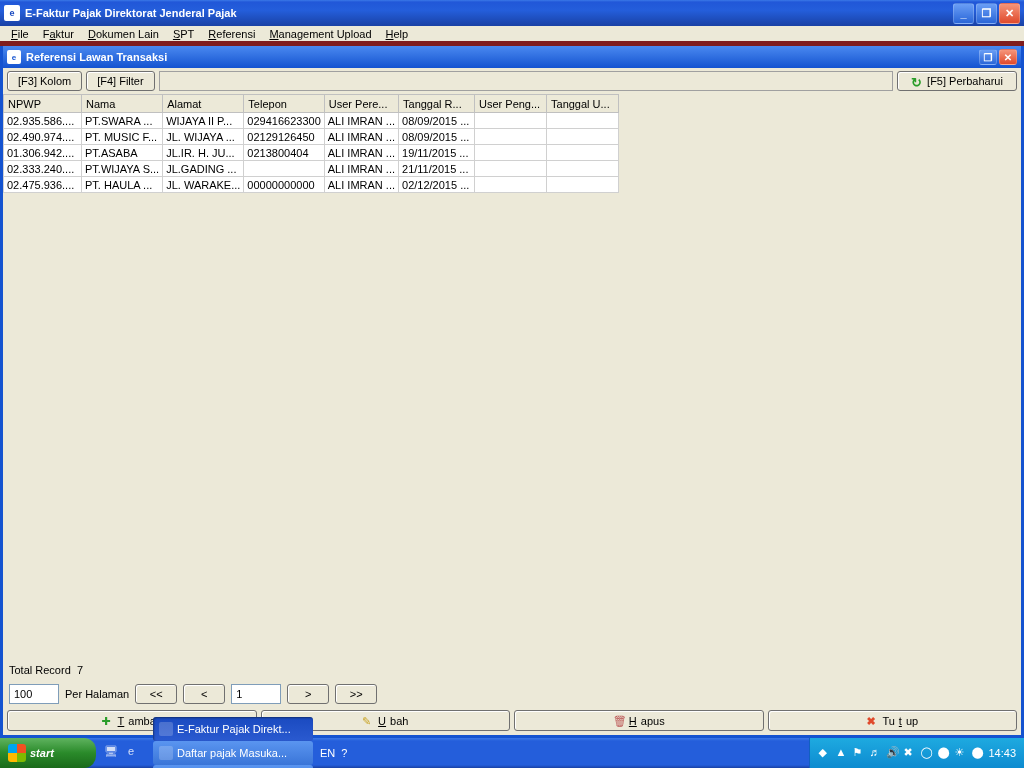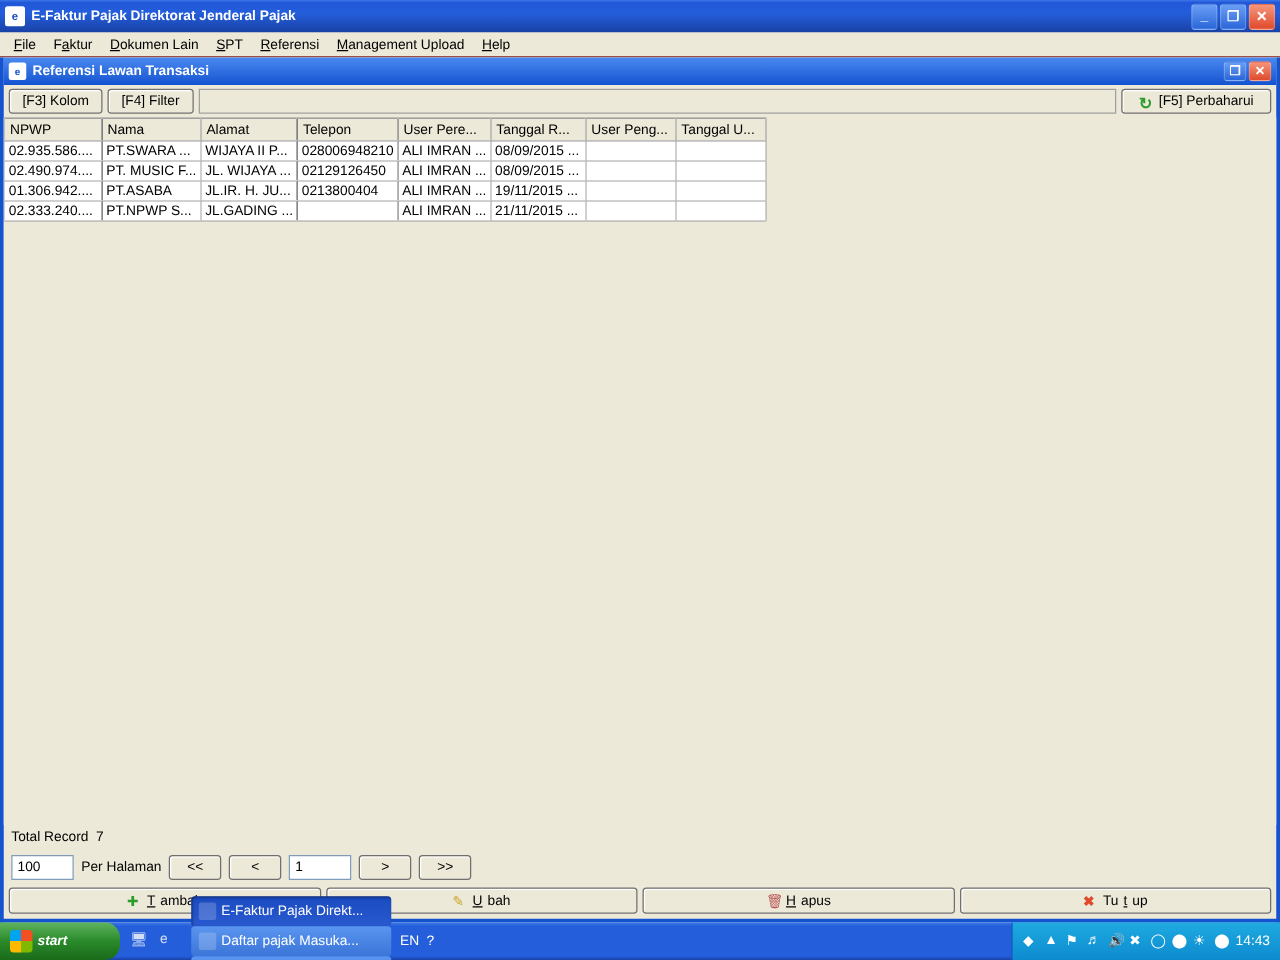--- a/index.html
+++ b/index.html
@@ -5,21 +5,21 @@
 * { box-sizing: border-box; margin: 0; padding: 0; font-family: Tahoma, sans-serif; font-size: 11px; }
 body { width: 1024px; height: 768px; overflow: hidden; background: #ece9d8; }
 
 .outer-title { height: 26px; background: linear-gradient(#3b78e7,#2157d8 8%,#245edb 40%,#1941a5); color: #fff; display: flex; align-items: center; padding: 0 4px; font-weight: bold; font-size: 13px; }
 .outer-title .icon { width: 16px; height: 16px; background: #fff; margin-right: 5px; border-radius: 2px; font-size: 9px; display:flex; align-items:center; justify-content:center; color:#1a4ac0;}
 .outer-title .spacer { flex: 1; }
 .winbtn { width: 21px; height: 21px; margin-left: 2px; border-radius: 3px; display: flex; align-items: center; justify-content: center; color: #fff; font-weight: bold; font-size: 11px; border: 1px solid #fff3; }
 .winbtn.min, .winbtn.max { background: linear-gradient(#6a9ef5,#2a66d8); }
 .winbtn.close { background: linear-gradient(#f5957a,#e04a2c); }
 
-.menubar { height: 20px; background: #ece9d8; border-bottom: 1px solid #7f1d1d; display: flex; align-items: center; padding: 0 4px; }
+.menubar { height: 20px; background: #ece9d8; border-bottom: 5px solid #7f1d1d; display: flex; align-items: center; padding: 0 4px; }
 .menubar span { padding: 2px 7px; cursor: default; }
 .menubar u { text-decoration: underline; }
 
 .inner { position: absolute; top: 46px; left: 0; right: 0; bottom: 30px; border: 3px solid #1453d0; border-top: none; background: #ece9d8; display: flex; flex-direction: column; }
 .inner-title { height: 22px; background: linear-gradient(#4a89f0,#1453d0); color: #fff; display: flex; align-items: center; padding: 0 4px; font-weight: bold; font-size: 12px; }
 .inner-title .icon { width: 14px; height: 14px; background: #fff; margin-right: 5px; border-radius: 2px; font-size:8px; display:flex;align-items:center;justify-content:center;color:#1453d0;}
 .inner-title .spacer { flex: 1; }
 .inner-title .winbtn { width: 18px; height: 16px; font-size: 10px; }
 
 .toolbar { height: 26px; display: flex; align-items: center; padding: 3px 4px; gap: 4px; }
@@ -125,21 +125,21 @@
           <th>Tanggal R...</th>
           <th>User Peng...</th>
           <th>Tanggal U...</th>
         </tr>
       </thead>
       <tbody id="grid-body">
           <tr>
             <td>02.935.586....</td>
             <td>PT.SWARA ...</td>
             <td>WIJAYA II P...</td>
-            <td>028006948210</td>
+            <td>029416623300</td>
             <td>ALI IMRAN ...</td>
             <td>08/09/2015 ...</td>
             <td></td>
             <td></td>
           </tr>
           <tr>
             <td>02.490.974....</td>
             <td>PT. MUSIC F...</td>
             <td>JL. WIJAYA ...</td>
             <td>02129126450</td>
@@ -153,25 +153,35 @@
             <td>PT.ASABA</td>
             <td>JL.IR. H. JU...</td>
             <td>0213800404</td>
             <td>ALI IMRAN ...</td>
             <td>19/11/2015 ...</td>
             <td></td>
             <td></td>
           </tr>
           <tr>
             <td>02.333.240....</td>
-            <td>PT.NPWP S...</td>
+            <td>PT.WIJAYA S...</td>
             <td>JL.GADING ...</td>
             <td></td>
             <td>ALI IMRAN ...</td>
             <td>21/11/2015 ...</td>
+            <td></td>
+            <td></td>
+          </tr>
+          <tr>
+            <td>02.475.936....</td>
+            <td>PT. HAULA ...</td>
+            <td>JL. WARAKE...</td>
+            <td>00000000000</td>
+            <td>ALI IMRAN ...</td>
+            <td>02/12/2015 ...</td>
             <td></td>
             <td></td>
           </tr>
         </tbody>
     </table>
   </div>
 
   <div class="status">
     <span>Total Record</span>&nbsp;
     <span>7</span>

